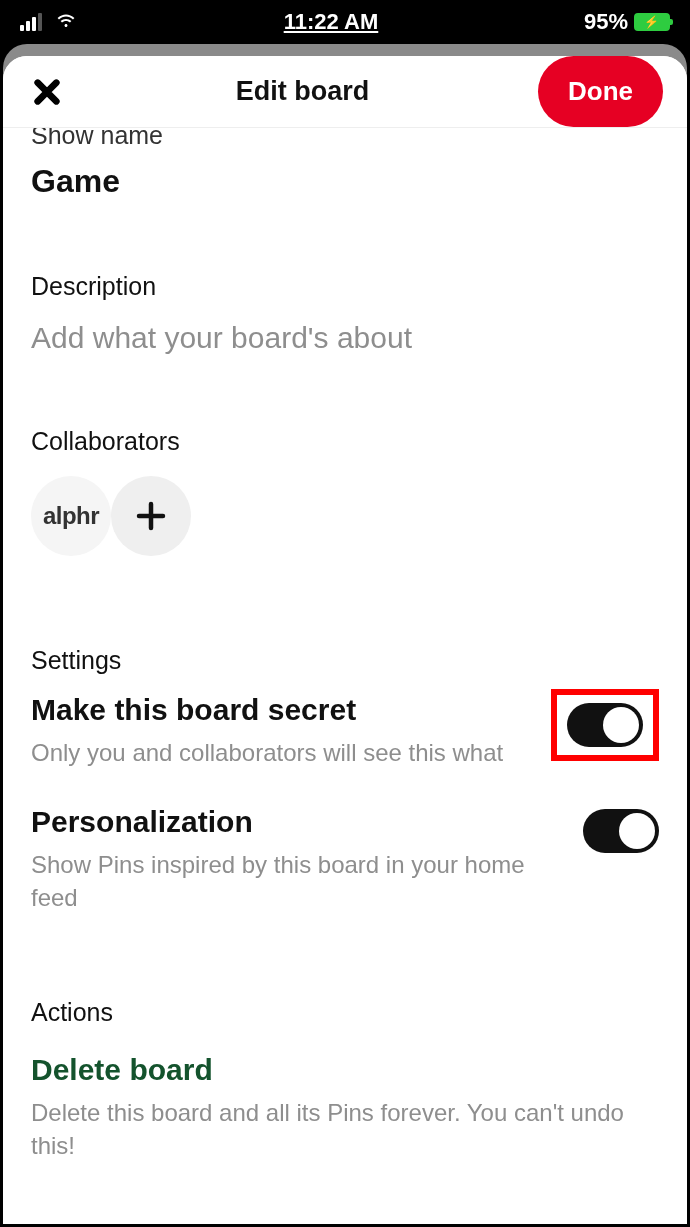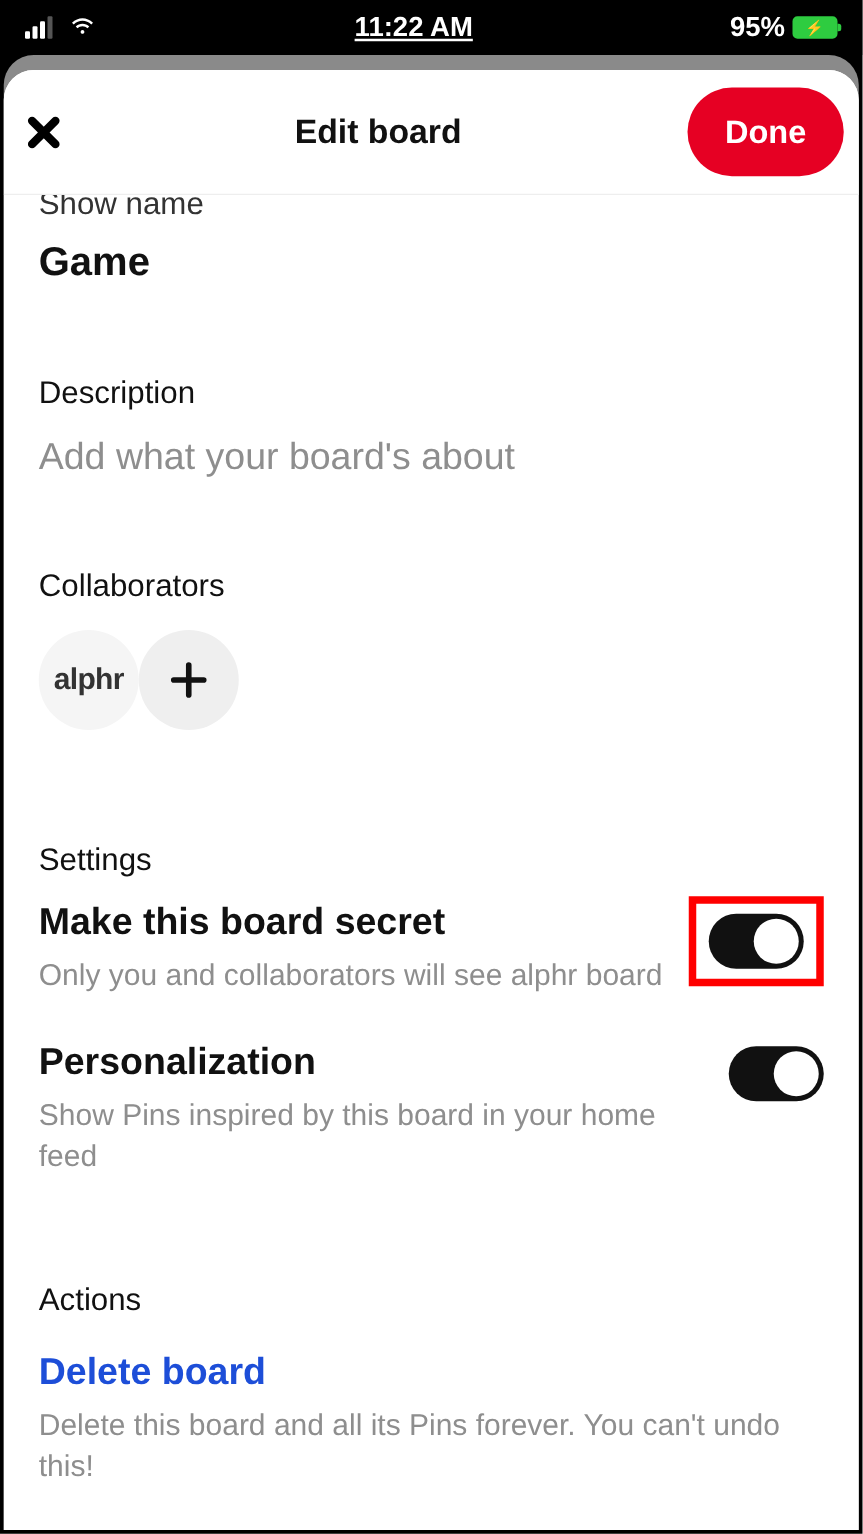--- a/index.html
+++ b/index.html
@@ -107,25 +107,25 @@
       top: 56px;
       left: 3px;
       right: 3px;
       bottom: 3px;
       background: #fff;
       border-radius: 24px 24px 0 0;
       overflow: hidden;
     }
     
     .modal-header {
-      height: 100px;
+      height: 72px;
       display: flex;
       align-items: center;
       justify-content: space-between;
-      padding: 0 12px;
+      padding: 0 24px;
       border-bottom: 1px solid #eee;
       background: #fff;
     }
     .close-icon {
       width: 40px;
       height: 40px;
       display: flex;
       align-items: center;
       justify-content: center;
       cursor: pointer;
@@ -284,21 +284,21 @@
       margin-top: -4px;
     }
     
     .actions-label {
       font-size: 25px;
       color: #111;
     }
     .delete-title {
       font-size: 30px;
       font-weight: 800;
-      color: #1d4ed8;
+      color: #14532d;
       margin-top: 26px;
     }
     .delete-sub {
       font-size: 24px;
       color: #8e8e8e;
       margin-top: 10px;
       line-height: 1.35;
     }
   </style>
 </head>
@@ -365,21 +365,21 @@
       </div>
     </div>
 
     <div style="height: 90px;"></div>
 
     <div class="settings-label">Settings</div>
 
     <div class="setting-row" style="margin-top:18px;">
       <div class="setting-text">
         <div class="setting-title">Make this board secret</div>
-        <div class="setting-sub">Only you and collaborators will see alphr board</div>
+        <div class="setting-sub">Only you and collaborators will see this what</div>
       </div>
       <div class="highlight-box">
         <div class="toggle" style="margin-top:0;">
           <div class="thumb"></div>
         </div>
       </div>
     </div>
 
     <div class="setting-row" style="margin-top:36px;gap:44px;">
       <div class="setting-text">

